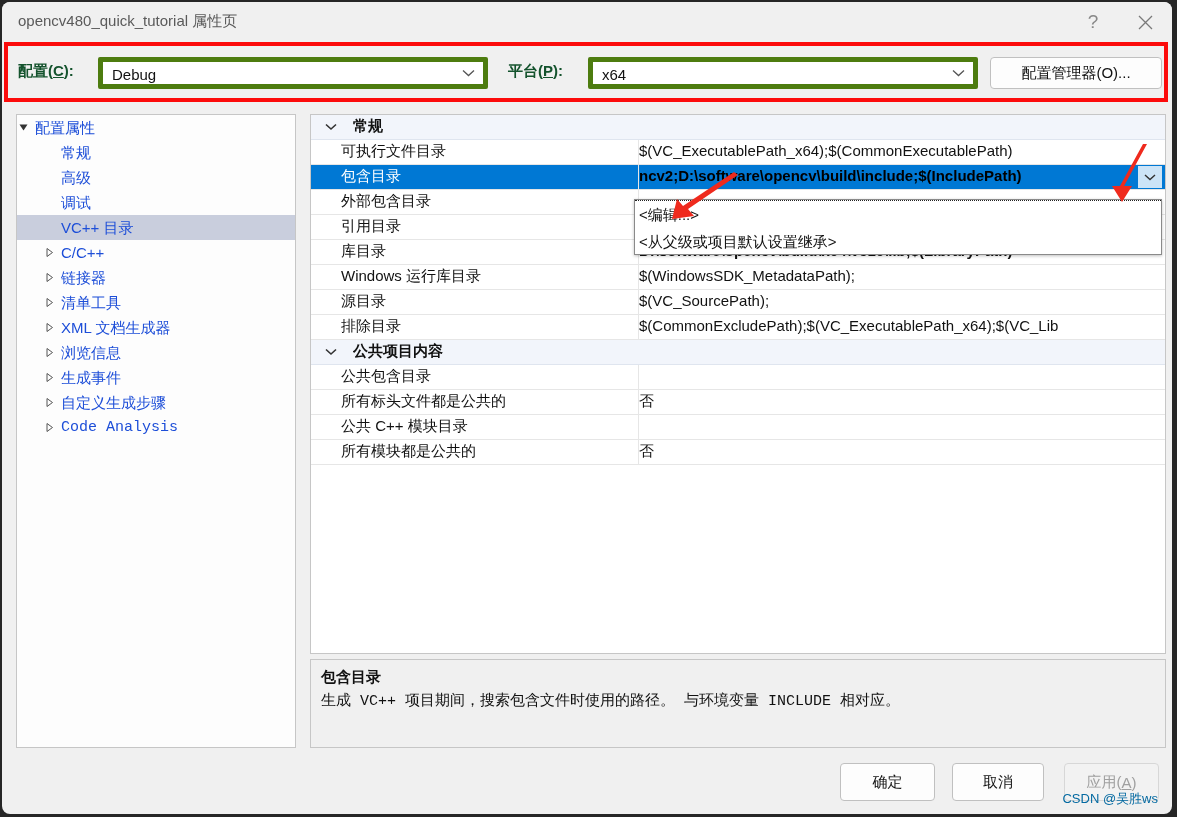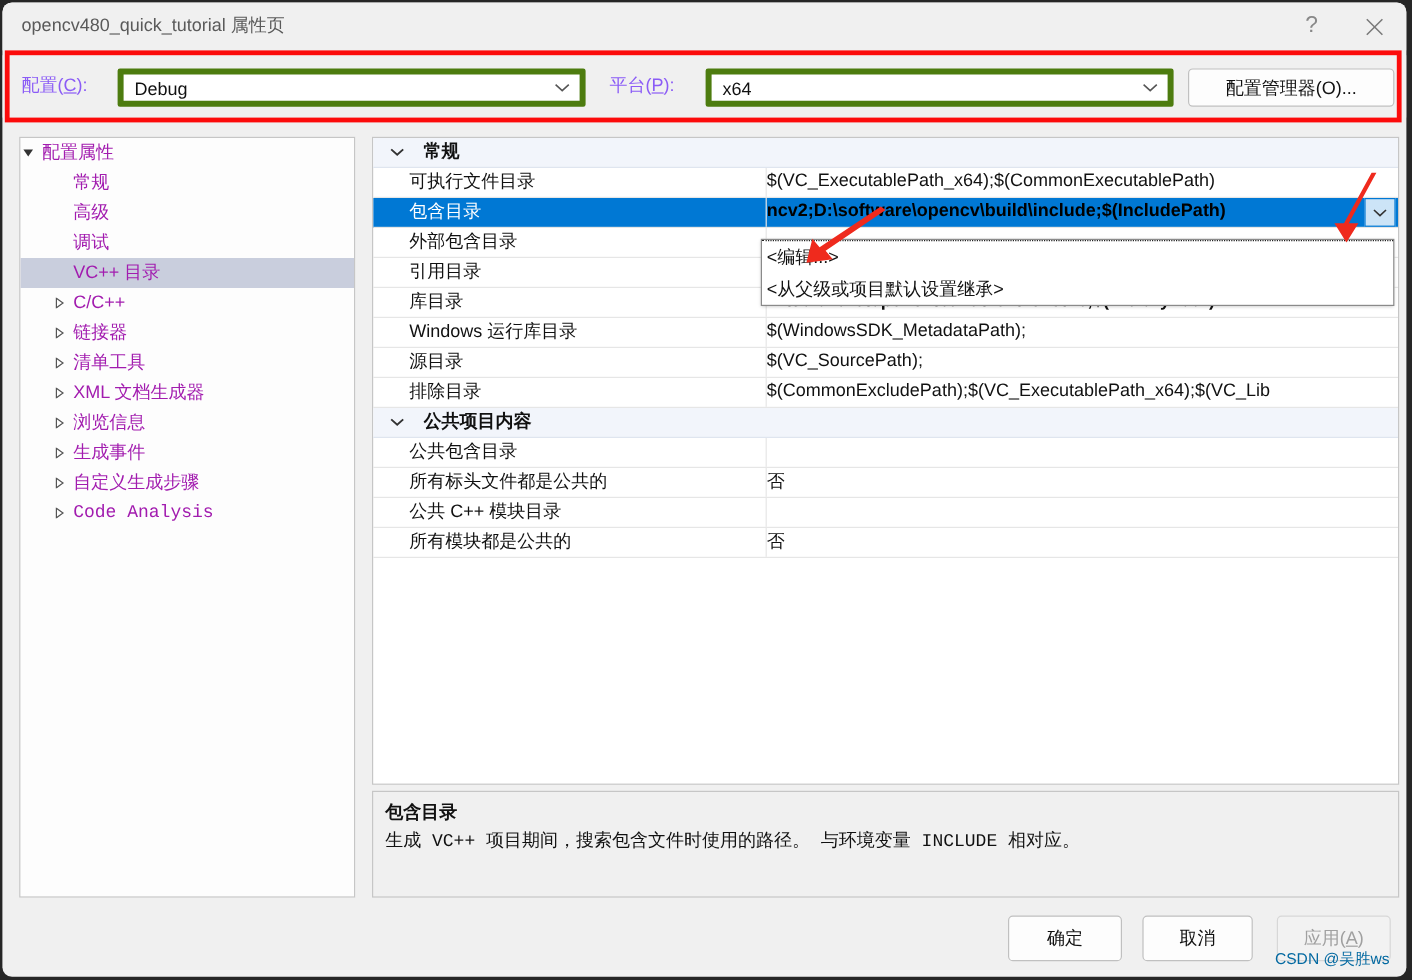--- a/index.html
+++ b/index.html
@@ -44,21 +44,21 @@
     pointer-events:none;
     z-index:40;
   }
 
   
   .configrow{
     position:absolute;left:0;top:44px;width:100%;height:52px;
     background:#f0f0f0;
   }
   .lbl{
-    position:absolute;font-size:15px;color:#8b5cf6;top:16px;white-space:nowrap;
+    position:absolute;font-size:15px;color:#14532d;top:16px;white-space:nowrap;font-weight:bold;
   }
   .lbl u{text-decoration:underline;}
   .combo{
     position:absolute;top:11px;height:32px;
     background:#ffffff;border:5px solid #4d7c0f;
     box-sizing:border-box;border-radius:2px;
   }
   .combo .cval{
     position:absolute;left:9px;top:4px;font-size:15px;color:#111;
     white-space:nowrap;
@@ -79,21 +79,21 @@
   #config-mgr-btn{position:absolute;left:988px;top:11px;width:172px;height:32px;}
 
   
   .tree{
     position:absolute;left:14px;top:112px;width:280px;height:634px;
     background:#fdfdfd;border:1px solid #c6c6c6;box-sizing:border-box;
     overflow:hidden;
   }
   .tnode{
     position:relative;height:25px;line-height:25px;
-    font-size:15px;color:#a21caf;white-space:nowrap;
+    font-size:15px;color:#1d4ed8;white-space:nowrap;
   }
   .tnode .tlabel{position:absolute;}
   .tnode.sel{background:#c9cedd;}
   .tri{
     position:absolute;width:12px;height:25px;
     display:flex;align-items:center;justify-content:center;
   }
   .tri svg{display:block;}
 
   

